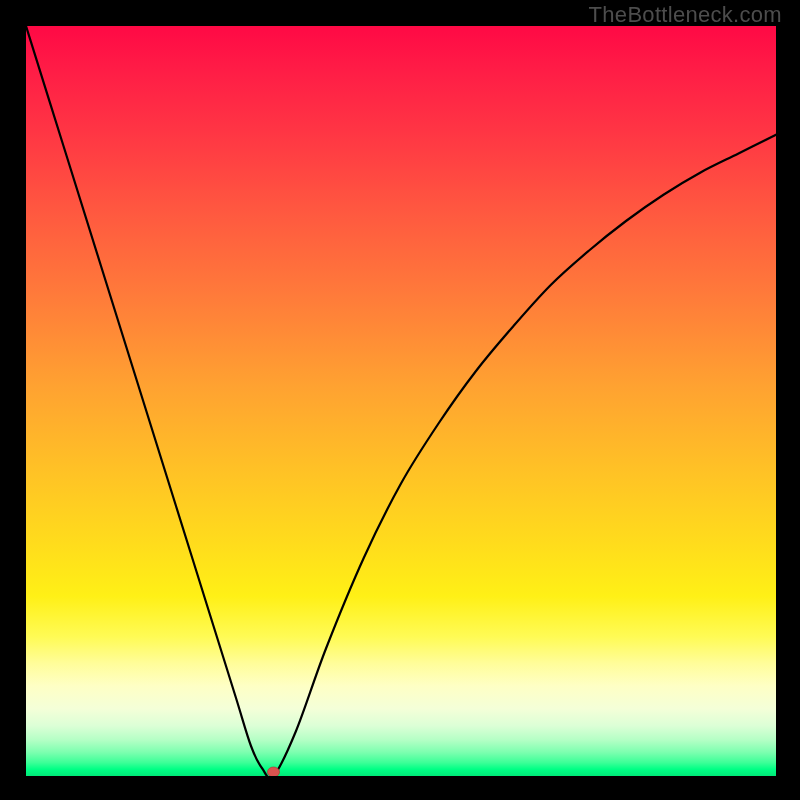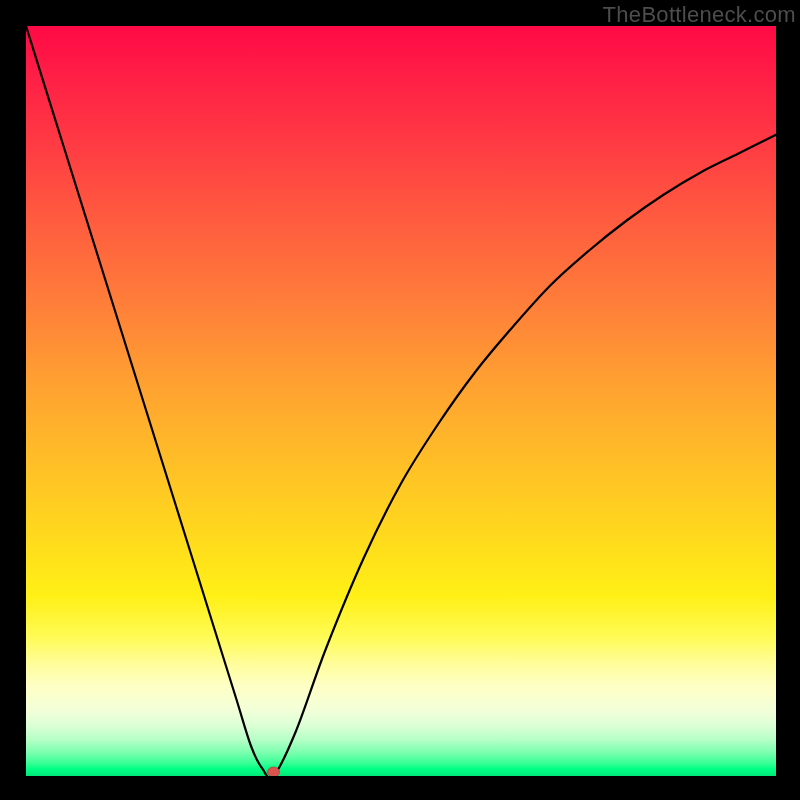--- a/index.html
+++ b/index.html
@@ -13,21 +13,21 @@
   }
   .frame {
     position: relative;
     width: 800px;
     height: 800px;
     background: #000;
   }
   .watermark {
     position: absolute;
     top: 2px;
-    right: 4px;
+    right: 18px;
     color: #4d4d4d;
     font-size: 22px;
     font-weight: 500;
     letter-spacing: 0.3px;
     z-index: 50;
   }
   .plot-area {
     position: absolute;
     left: 26px;
     top: 26px;

